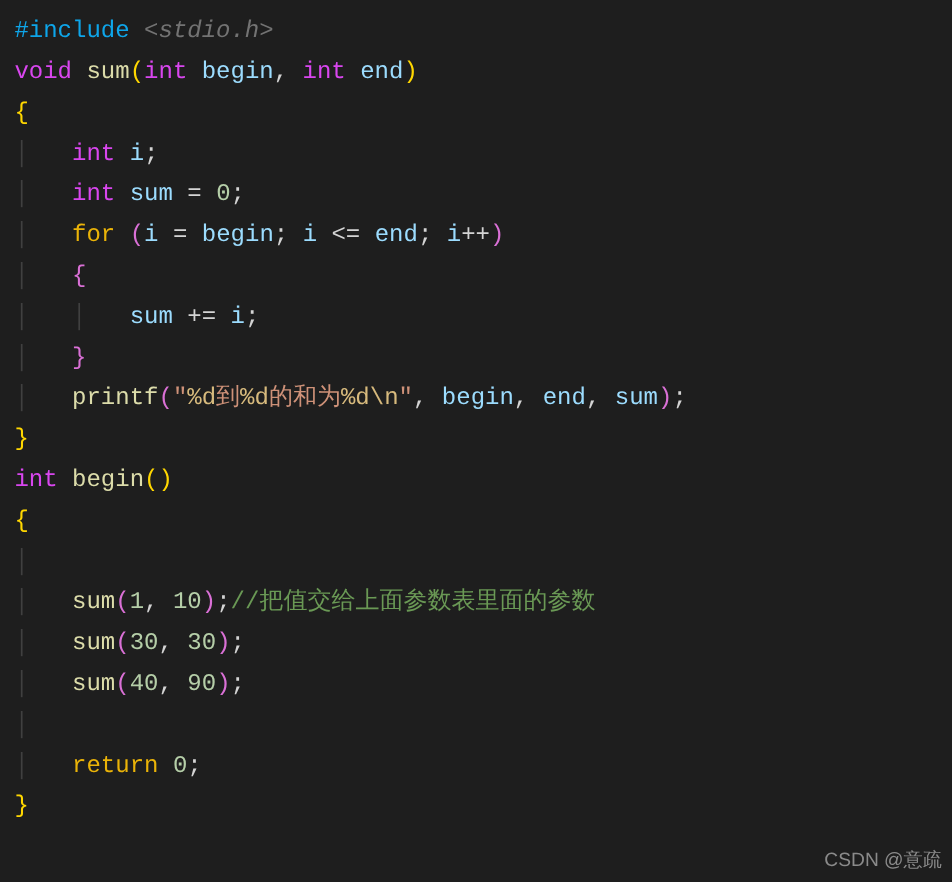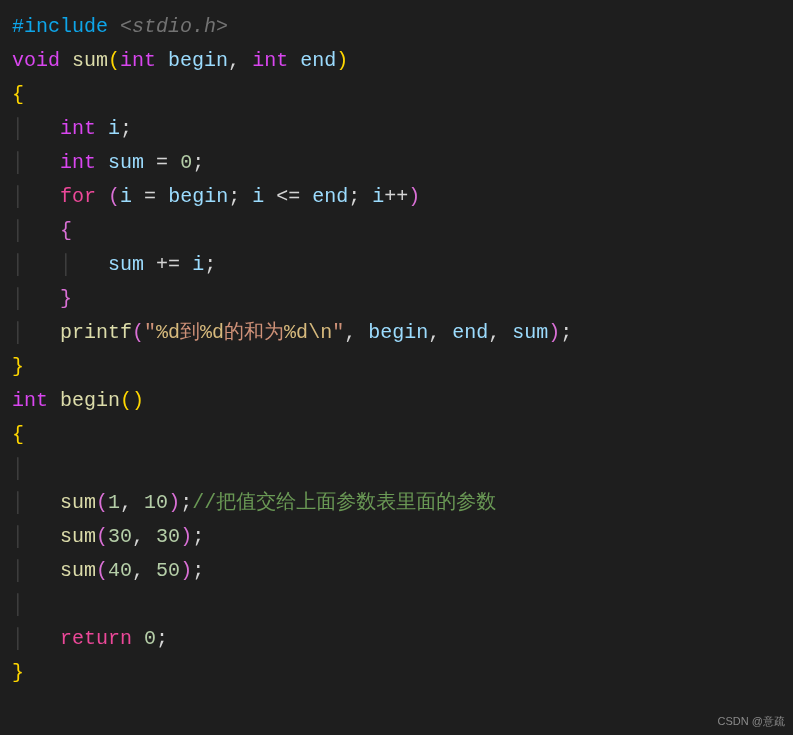--- a/index.html
+++ b/index.html
@@ -16,37 +16,37 @@
     box-sizing: border-box;
     position: relative;
   }
   .code {
     padding: 10px 12px;
     white-space: pre;
   }
   .pp     { color: #0ea5e9; }      
   .angle  { color: #737373; font-style: italic; }      
   .kw     { color: #d946ef; }      
-  .ctrl   { color: #ec4899; }      
+  .ctrl   { color: #eab308; }      
   .fn     { color: #dcdcaa; }      
   .var    { color: #9cdcfe; }      
   .num    { color: #b5cea8; }      
   .str    { color: #ce9178; }      
   .esc    { color: #d7ba7d; }      
   .cmt    { color: #6a9955; }      
   .brace  { color: #ffd700; }      
   .brace2 { color: #da70d6; }      
   .pn     { color: #d4d4d4; }      
   .guide { color: #404040; }       
 
   .watermark {
     position: absolute;
     right: 8px;
     bottom: 4px;
-    font-size: 11px;
+    font-size: 16px;
     color: #8a8a8a;
     font-family: sans-serif;
   }
 </style>
 </head>
 <body>
 
 <div class="code"><span class="pp">#include</span> <span class="angle">&lt;stdio.h&gt;</span>
 <span class="kw">void</span> <span class="fn">sum</span><span class="brace">(</span><span class="kw">int</span> <span class="var">begin</span><span class="pn">,</span> <span class="kw">int</span> <span class="var">end</span><span class="brace">)</span>
 <span class="brace">{</span>
@@ -56,18 +56,18 @@
 <span class="guide">│</span>   <span class="brace2">{</span>
 <span class="guide">│</span>   <span class="guide">│</span>   <span class="var">sum</span> <span class="pn">+=</span> <span class="var">i</span><span class="pn">;</span>
 <span class="guide">│</span>   <span class="brace2">}</span>
 <span class="guide">│</span>   <span class="fn">printf</span><span class="brace2">(</span><span class="str">"</span><span class="esc">%d</span><span class="str">到</span><span class="esc">%d</span><span class="str">的和为</span><span class="esc">%d</span><span class="esc">\n</span><span class="str">"</span><span class="pn">,</span> <span class="var">begin</span><span class="pn">,</span> <span class="var">end</span><span class="pn">,</span> <span class="var">sum</span><span class="brace2">)</span><span class="pn">;</span>
 <span class="brace">}</span>
 <span class="kw">int</span> <span class="fn">begin</span><span class="brace">(</span><span class="brace">)</span>
 <span class="brace">{</span>
 <span class="guide">│</span>
 <span class="guide">│</span>   <span class="fn">sum</span><span class="brace2">(</span><span class="num">1</span><span class="pn">,</span> <span class="num">10</span><span class="brace2">)</span><span class="pn">;</span><span class="cmt">//把值交给上面参数表里面的参数</span>
 <span class="guide">│</span>   <span class="fn">sum</span><span class="brace2">(</span><span class="num">30</span><span class="pn">,</span> <span class="num">30</span><span class="brace2">)</span><span class="pn">;</span>
-<span class="guide">│</span>   <span class="fn">sum</span><span class="brace2">(</span><span class="num">40</span><span class="pn">,</span> <span class="num">50</span><span class="brace2">)</span><span class="pn">;</span>
+<span class="guide">│</span>   <span class="fn">sum</span><span class="brace2">(</span><span class="num">40</span><span class="pn">,</span> <span class="num">90</span><span class="brace2">)</span><span class="pn">;</span>
 <span class="guide">│</span>
 <span class="guide">│</span>   <span class="ctrl">return</span> <span class="num">0</span><span class="pn">;</span>
 <span class="brace">}</span></div>
 
 <div class="watermark">CSDN @意疏</div>
 
 </body></html>

